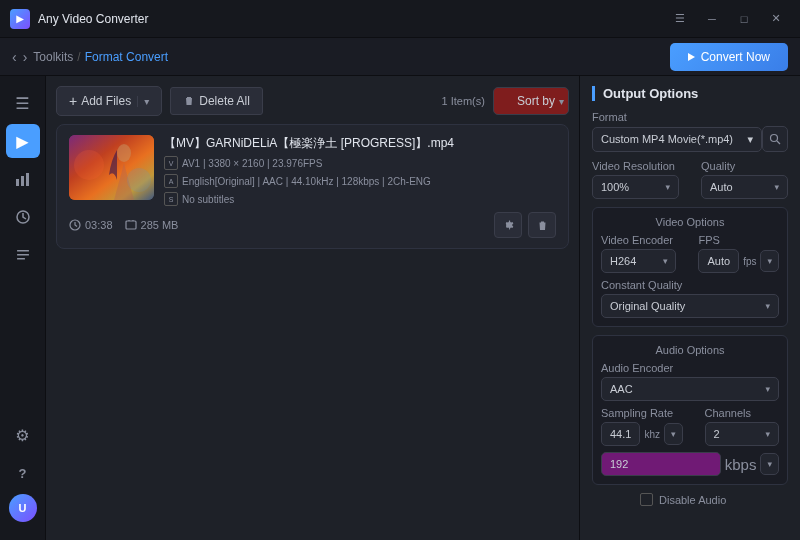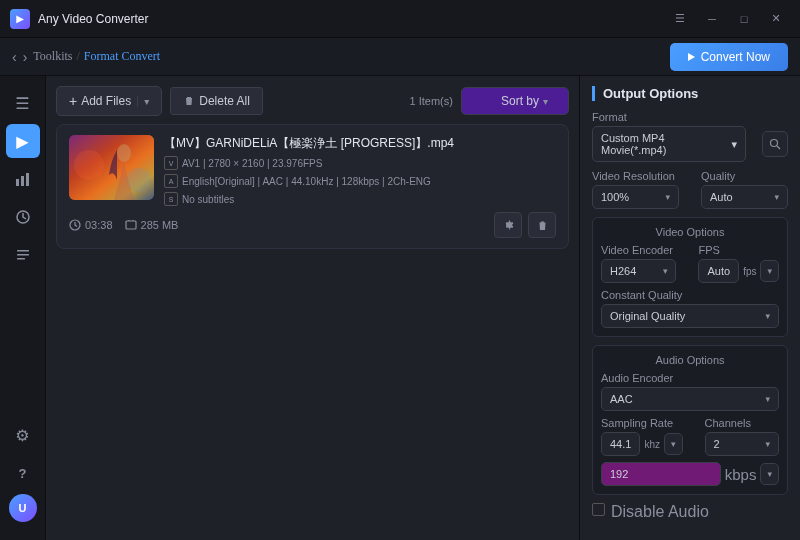--- a/index.html
+++ b/index.html
@@ -81,21 +81,21 @@
     .nav-left .nav-back {
       cursor: pointer;
       color: #8a8f9e;
       font-size: 14px;
     }
     .nav-breadcrumb {
       display: flex;
       align-items: center;
       gap: 4px;
     }
-    .nav-breadcrumb span { color: #8a8f9e; font-family: Liberation Serif, serif; }
+    .nav-breadcrumb span { color: #8a8f9e; }
     .nav-breadcrumb .current { color: #4a9eff; }
     .nav-breadcrumb .sep { color: #555; }
     .convert-btn {
       background: linear-gradient(135deg, #4a9eff, #3a7ee8);
       color: white;
       border: none;
       padding: 7px 18px;
       border-radius: 5px;
       font-size: 12px;
       font-weight: 400;
@@ -213,24 +213,24 @@
     }
     .spacer { flex: 1; }
     .item-count {
       color: #8a8f9e;
       font-size: 11px;
     }
     .sort-btn {
       display: flex;
       align-items: center;
       gap: 4px;
-      background: #4c1d95;
-      border: 1px solid #3a3d4a;
-      border-radius: 5px;
-      padding: 6px 20px;
+      background: #7f1d1d;
+      border: 1px solid #3a3d4a;
+      border-radius: 5px;
+      padding: 6px 4px;
       color: #c8ccd4;
       cursor: pointer;
       font-size: 12px;
     }
     .sort-btn .chevron { color: #8a8f9e; font-size: 10px; }
 
     
     .file-item {
       background: #22252e;
       border: 1px solid #2e3240;
@@ -373,21 +373,21 @@
       justify-content: space-between;
       cursor: pointer;
     }
     .select-field .chev {
       color: #8a8f9e;
       font-size: 9px;
     }
     .format-row {
       display: flex;
       align-items: center;
-      gap: 16px;
+      gap: 0;
     }
     .format-select {
       flex: 1;
       background: #22252e;
       border: 1px solid #3a3d4a;
       border-radius: 5px;
       padding: 5px 8px;
       color: #c8ccd4;
       font-size: 11px;
       display: flex;
@@ -505,24 +505,25 @@
       background: #22252e;
       border: 1px solid #3a3d4a;
       border-radius: 5px;
       padding: 5px 6px;
       color: #8a8f9e;
       font-size: 9px;
       cursor: pointer;
     }
     .checkbox-row {
       display: flex;
-      align-items: flex-start;
+      align-items: flex-end;
       gap: 6px;
       color: #8a8f9e;
-      font-size: 16px;
+      font-size: 11px;
+      margin-left: 48px;
     }
     .cb {
       width: 13px;
       height: 13px;
       border: 1px solid #555;
       border-radius: 2px;
       background: transparent;
       flex-shrink: 0;
     }
   </style>
@@ -643,21 +644,21 @@
 
               <circle cx="20" cy="30" r="15" fill="rgba(255,100,50,0.2)"></circle>
               <circle cx="70" cy="45" r="12" fill="rgba(100,150,200,0.2)"></circle>
             </svg>
           </div>
         </div>
         <div class="file-info">
           <div class="file-name">【MV】GARNiDELiA【極楽浄土 [PROGRESS]】.mp4</div>
           <div class="file-meta">
             <div class="meta-icon">V</div>
-            <span>AV1 | 2780 × 2160 | 23.976FPS</span>
+            <span>AV1 | 3380 × 2160 | 23.976FPS</span>
           </div>
           <div class="file-meta">
             <div class="meta-icon">A</div>
             <span>English[Original] | AAC | 44.10kHz | 128kbps | 2Ch-ENG</span>
           </div>
           <div class="file-meta">
             <div class="meta-icon">S</div>
             <span>No subtitles</span>
           </div>
         </div>

